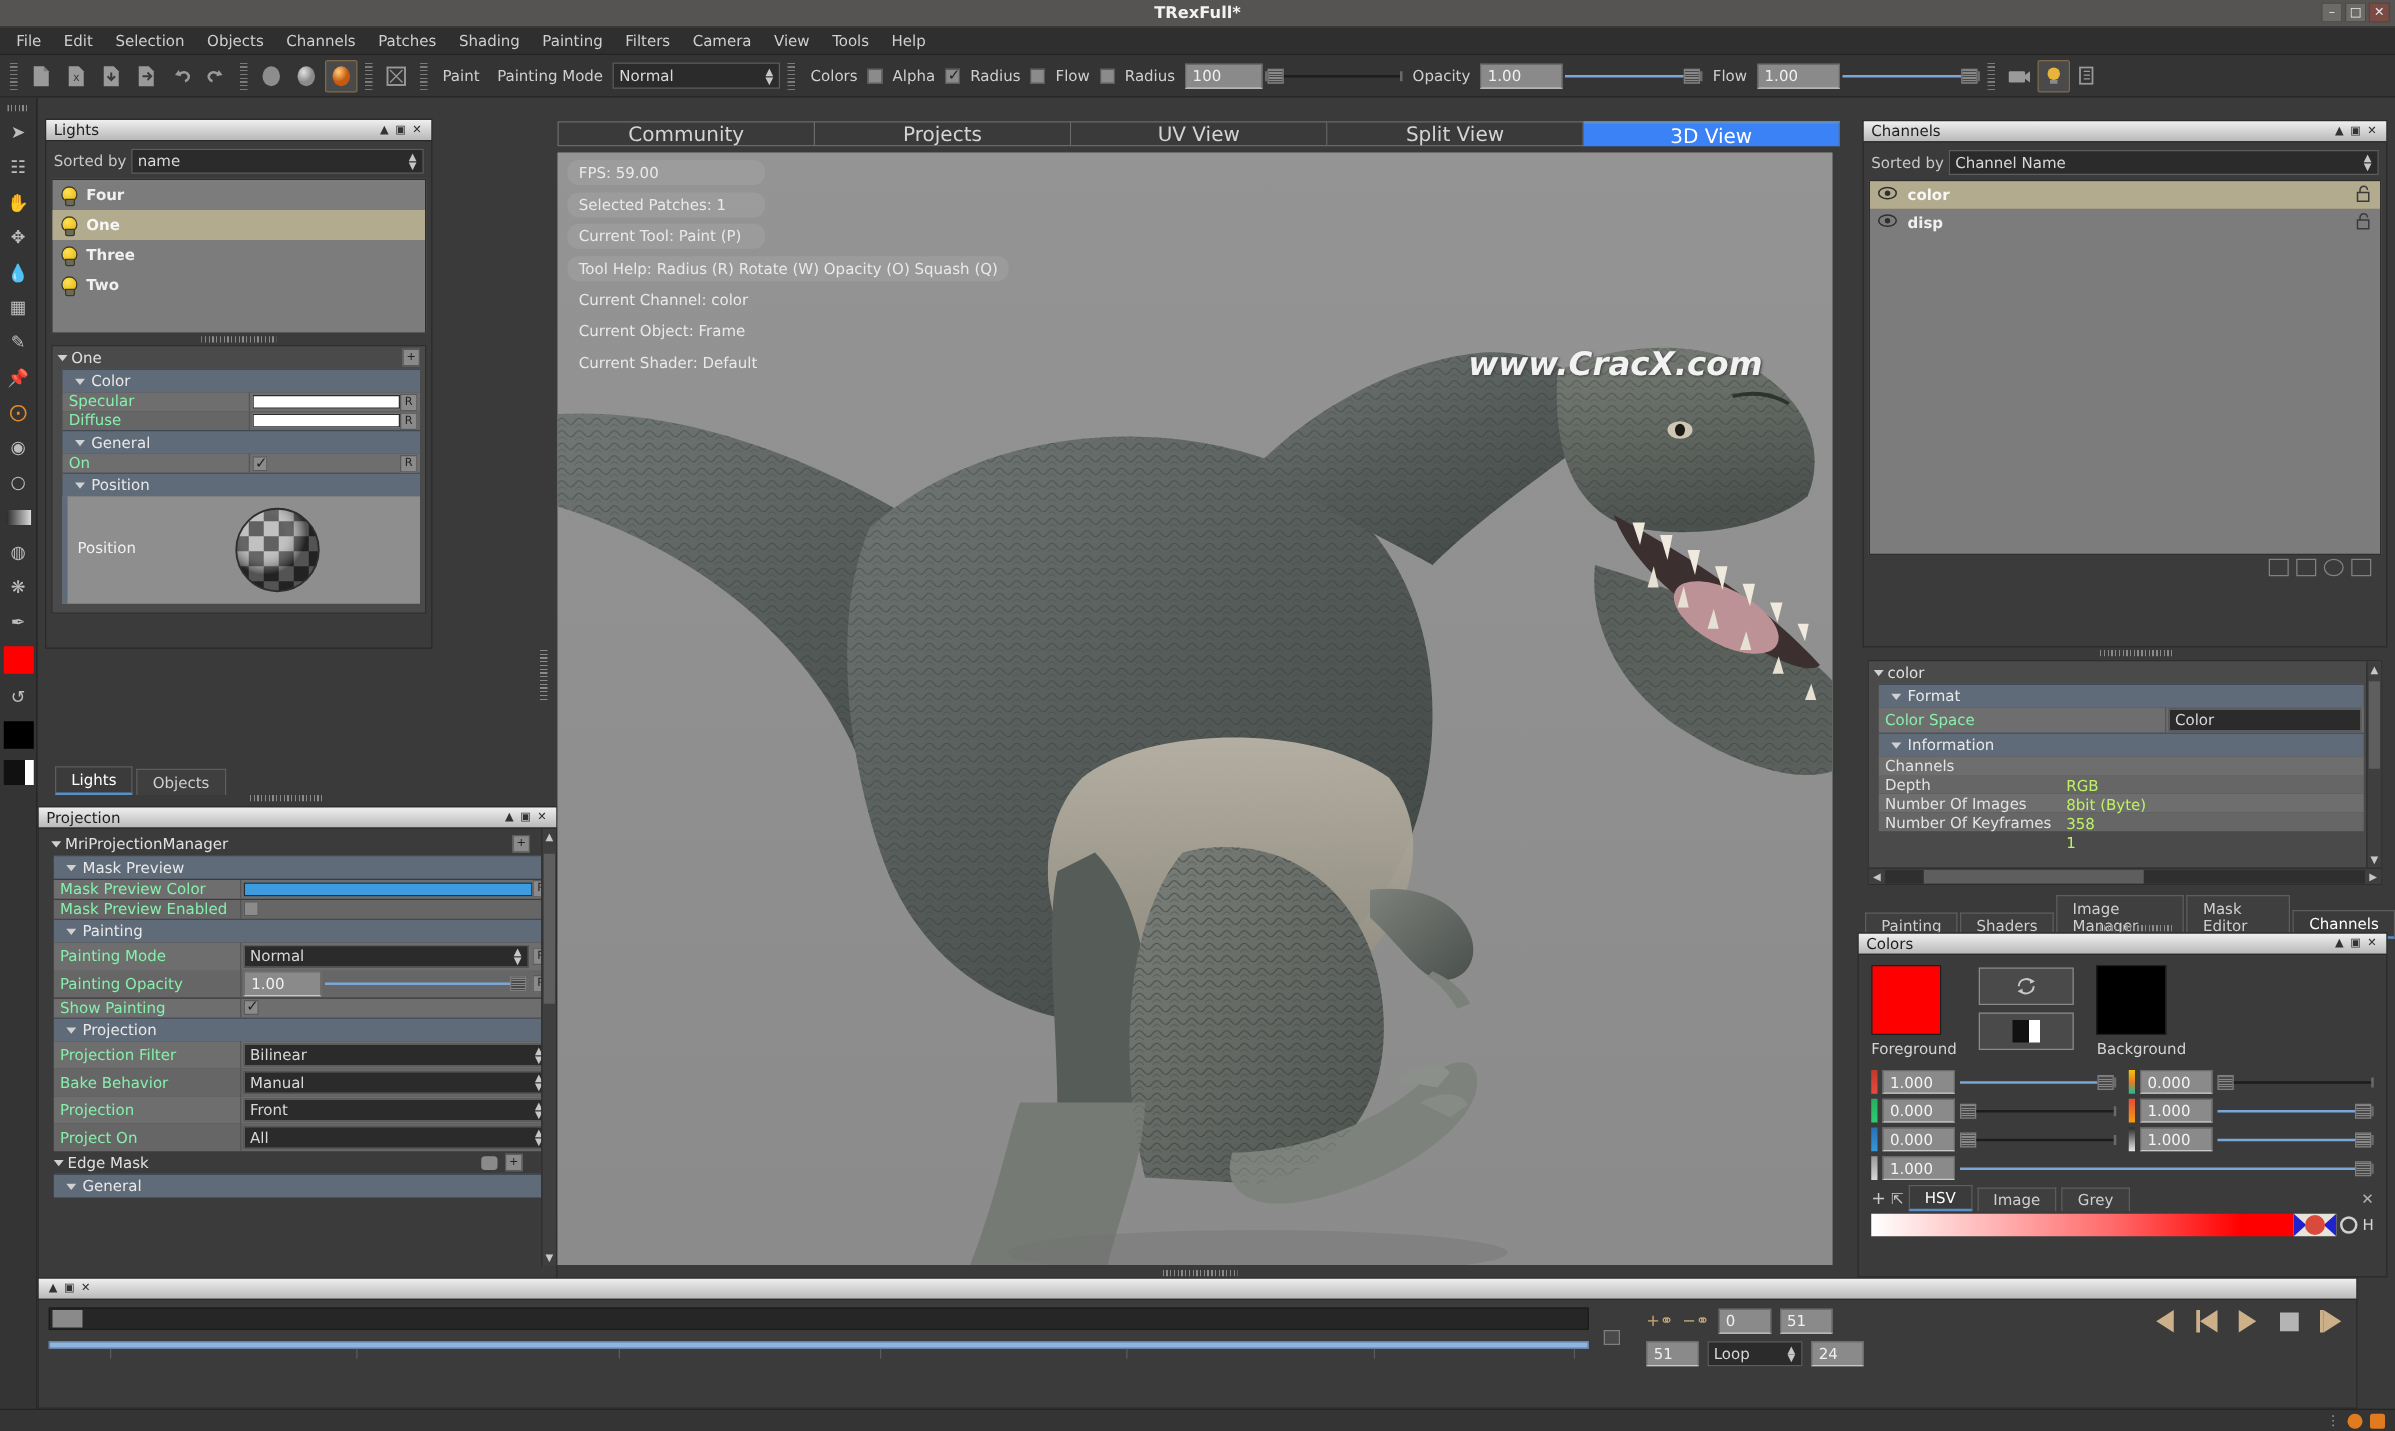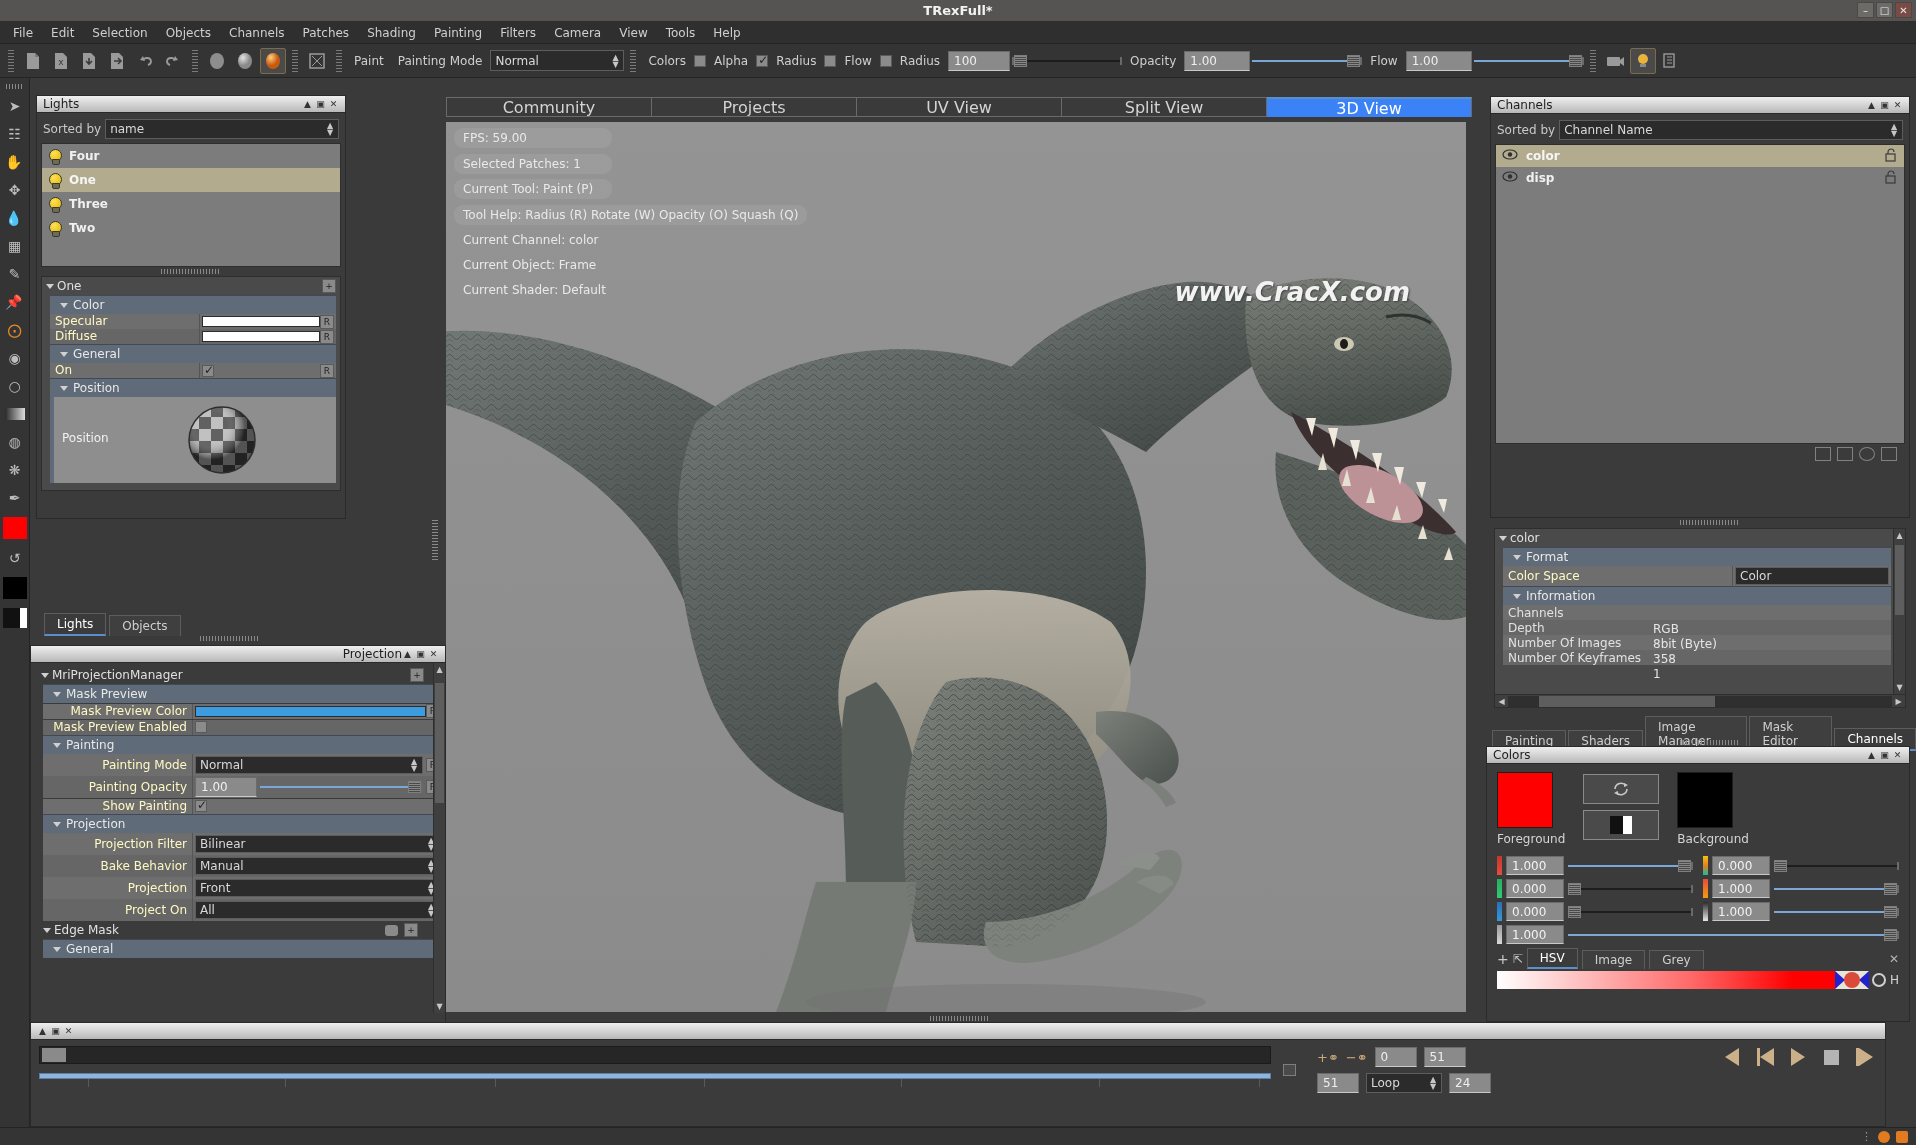--- a/index.html
+++ b/index.html
@@ -91,21 +91,21 @@
   .handle { width:60px; height:5px; margin:2px auto;
     background:repeating-linear-gradient(to right,#8a8a8a 0 1px,transparent 1px 3px); }
 
   .propbox { background:#4a4a4a; border:1px solid #2e2e2e; }
   .prophdr { font-size:12px; color:#e0e0e0; padding:2px 4px; display:flex; align-items:center; gap:3px;}
   .tri { width:0;height:0;border-left:4px solid transparent;border-right:4px solid transparent;
          border-top:5px solid #d0d0d0; flex:none;}
   .grp { background:#5f6b78; color:#e8e8e8; font-size:12px; padding:2px 4px 2px 10px;
          display:flex; align-items:center; gap:5px; border-top:1px solid #414a54;}
   .prow { display:flex; align-items:center; height:15px; font-size:12px; }
-  .prow .pn { width:150px; background:#6e6e6e; color:#fef9c3; padding:0 5px;
+  .prow .pn { width:150px; background:#6e6e6e; color:#86efac; padding:0 5px;
               height:15px; line-height:15px; border-right:1px solid #555;}
   .prow .pv { flex:1; display:flex; align-items:center; height:15px; background:#6e6e6e; padding:0 2px;}
   .prow.alt .pn,.prow.alt .pv { background:#666; }
   .swatch-w { flex:1; height:11px; background:#fff; border:1px solid #2c2c2c; }
   .rbtn { width:14px; height:14px; background:#8a8a8a; border:1px solid #5a5a5a;
     font-size:9px; color:#222; display:flex; align-items:center; justify-content:center; flex:none;}
 
   .tabs { display:flex; align-items:flex-end; gap:3px; padding-left:4px; }
   .tab { padding:3px 12px; font-size:12px; background:#3f3f3f; border:1px solid #5d5d5d;
          border-bottom:none; color:#cfcfcf; }
@@ -125,21 +125,21 @@
 
   
   .mini { display:flex; align-items:center; justify-content:flex-end; gap:6px;
           padding:3px 8px; }
   .miniicon { width:16px; height:14px; border:1px solid #9a9a9a; opacity:.75; position:relative;}
 
   .infobox { background:#4a4a4a; border:1px solid #2e2e2e; position:relative; overflow:hidden;}
   .irow { display:flex; font-size:12px; height:15px; align-items:center; background:#6e6e6e;}
   .irow.alt { background:#666; }
   .irow .a { width:150px; padding-left:5px; color:#e2e2e2;}
-  .irow .b { flex:1; color:#e5e5e5;margin-top:32px;}
+  .irow .b { flex:1; color:#bef264;margin-top:32px;}
 
   .scrollv { position:absolute; right:0; top:0; bottom:0; width:12px; background:#3f3f3f;
     border-left:1px solid #2e2e2e; }
   .scrollv .th { position:absolute; left:1px; right:1px; top:18px; height:60px; background:#5e5e5e;}
   .scrollv .ar { height:13px; display:flex; align-items:center; justify-content:center;
     font-size:8px; color:#c7c7c7;}
   .scrollh { height:13px; background:#3f3f3f; display:flex; align-items:center;
              border-top:1px solid #2e2e2e; }
   .scrollh .ar { width:13px; text-align:center; font-size:8px; color:#c7c7c7;}
   .scrollh .tr { flex:1; height:11px; background:#2f2f2f; position:relative;}
@@ -504,21 +504,21 @@
       </div>
     </div>
   </div>
 
   <div class="tabs" style="position:absolute;left:40px;top:613px;">
     <div class="tab active">Lights</div>
     <div class="tab">Objects</div>
   </div>
   <div class="handle" style="position:absolute;left:200px;top:634px;"></div>
 
-  <div class="panel" style="left:30px; top:645px; width:416px; height:420px;text-align:right;">
+  <div class="panel" style="left:30px; top:645px; width:416px; height:420px;">
     <div class="panelhdr">
       <span class="t">Projection</span>
       <span class="btns">
         <span class="pb">▲</span>
         <span class="pb">▣</span>
         <span class="pb">✕</span>
       </span>
     </div>
     <div style="padding:3px 3px 0 6px; position:relative; height:350px; overflow:hidden;">
       <div class="prophdr">

